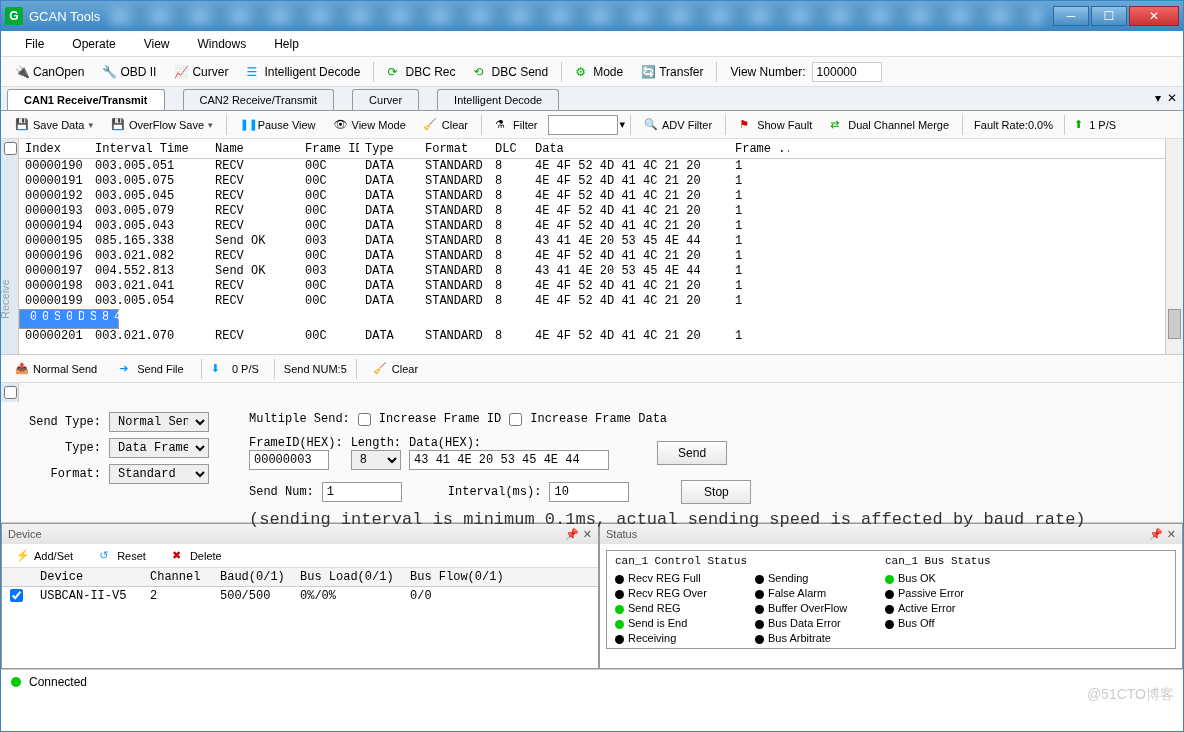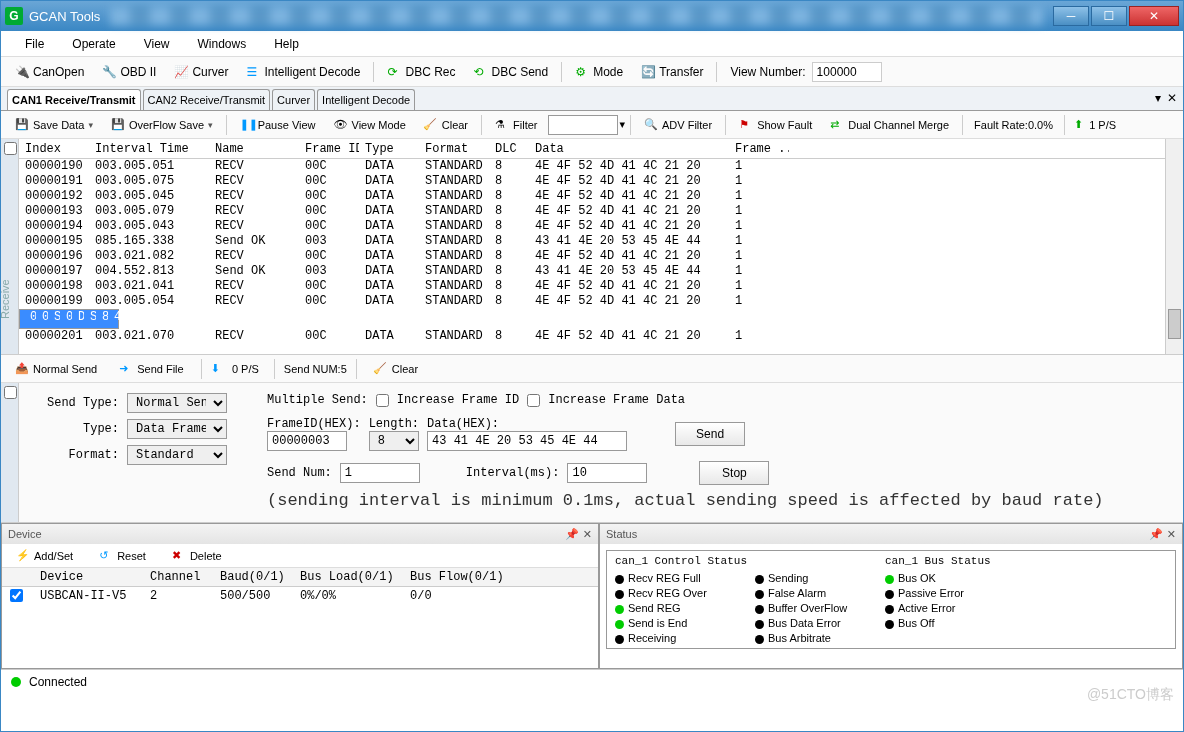--- a/index.html
+++ b/index.html
@@ -13,38 +13,38 @@
 .winbtn.close { width:50px;background:linear-gradient(#e66,#c33);border-color:#922;}
 .menubar { height:26px;background:#fff;display:flex;align-items:center;padding:0 10px;border-bottom:1px solid #ddd;}
 .menubar span { padding:0 14px;cursor:pointer;}
 .toolbar1 { height:30px;background:#fafafa;display:flex;align-items:center;padding:0 6px;border-bottom:1px solid #ddd;gap:2px;}
 .tbtn { padding:3px 8px;display:flex;align-items:center;gap:4px;cursor:pointer;border-radius:2px;}
 .sep{width:1px;height:20px;background:#ccc;margin:0 3px;}
 .ticon{width:14px;height:14px;display:inline-block;}
 .vnum { display:flex;align-items:center;gap:6px;padding:0 8px;justify-content:flex-end;}
 .vnum input{width:70px;height:20px;border:1px solid #ccc;padding:0 4px;}
 .tabstrip { height:24px;background:#eef2f6;display:flex;align-items:flex-end;padding:0 6px;border-bottom:1px solid #999;position:relative;}
-.tab { padding:4px 4px;border:1px solid #999;border-bottom:none;background:#eef2f6;margin-right:2px;border-radius:3px 3px 0 0;font-size:11px;}
+.tab { padding:4px 16px;border:1px solid #999;border-bottom:none;background:#eef2f6;margin-right:18px;border-radius:3px 3px 0 0;font-size:11px;}
 .tab.active{background:#fff;font-weight:bold;}
 .tabstrip .right-ctrls{position:absolute;right:6px;top:4px;display:flex;gap:6px;}
 .toolbar2 { height:28px;background:#fafafa;display:flex;align-items:center;padding:0 6px;border-bottom:1px solid #ddd;gap:2px;font-size:11px;}
 .drop::after{content:" ▾";font-size:9px;color:#555;}
 .grid-wrap{position:relative;height:216px;border-bottom:1px solid #ccc;display:flex;}
 .leftbar{width:18px;background:#e0e8f0;border-right:1px solid #ccc;}
 .sidebar-label{position:absolute;left:-2px;top:180px;transform:rotate(-90deg);transform-origin:left top;font-size:11px;color:#8aa;}
 .grid{flex:1;overflow:auto;font-family:"Courier New",monospace;font-size:12px;}
 .grid-head{display:flex;background:#fff;border-bottom:1px solid #ccc;height:20px;align-items:center;position:sticky;top:0;}
 .grid-head div,.grid-row div{padding:0 6px;overflow:hidden;white-space:nowrap;}
 .grid-row{display:flex;height:15px;align-items:flex-start;}
 .grid-row.sel{background:#3a8cff;color:#fff;}
 .c-idx{width:70px;}.c-int{width:120px;}.c-nm{width:90px;}.c-fid{width:60px;}.c-ty{width:60px;}.c-fmt{width:70px;}.c-dlc{width:40px;}.c-dat{width:200px;}.c-frm{width:60px;}
 .scrollbar{width:18px;background:#f0f0f0;border-left:1px solid #ccc;position:relative;}
 .scrollbar .thumb{position:absolute;top:170px;left:2px;right:2px;height:30px;background:#ccc;border:1px solid #999;}
 .sendbar{height:28px;background:#fafafa;display:flex;align-items:center;padding:0 6px;border-bottom:1px solid #ddd;gap:6px;font-size:11px;}
-.sendpanel{height:140px;background:#fafafa;display:flex;border-bottom:1px solid #ccc;}
+.sendpanel{height:140px;background:#fafafa;display:flex;border-bottom:1px solid #ccc;flex-direction:column;}
 .sendpanel .lb{width:18px;background:#e0e8f0;border-right:1px solid #ccc;}
 .sp-body{flex:1;padding:10px 20px;position:relative;font-family:"Courier New",monospace;font-size:12px;}
 .sp-row{display:flex;align-items:center;gap:8px;margin-bottom:6px;}
 .sp-row label{width:80px;text-align:right;}
 .sel,.inp{height:20px;border:1px solid #999;padding:0 4px;font-family:inherit;font-size:12px;}
 .sel{width:100px;}
 .btn{width:70px;height:24px;border:1px solid #999;background:linear-gradient(#fff,#e8e8e8);cursor:pointer;font-size:12px;}
 .chk{width:13px;height:13px;}
 .note{font-size:17px;color:#333;text-align:center;margin-top:4px;}
 .panels{display:flex;height:146px;}

